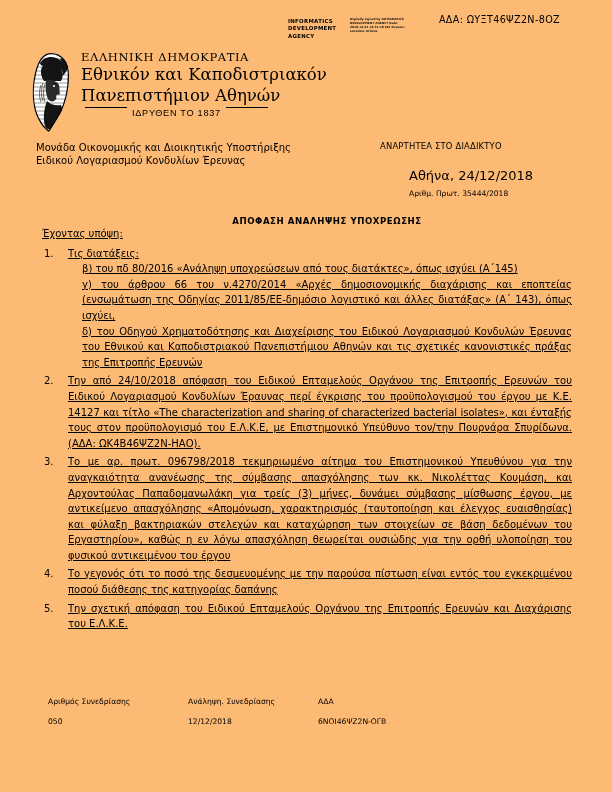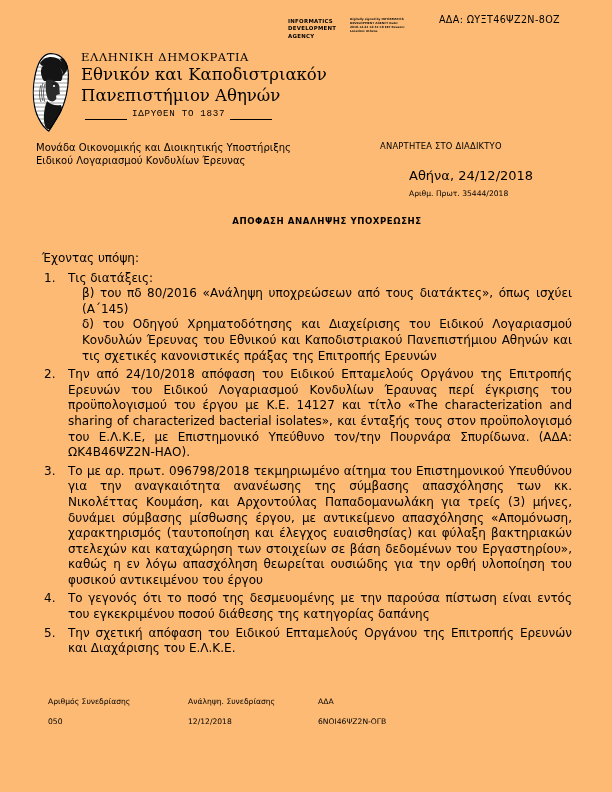--- a/index.html
+++ b/index.html
@@ -88,26 +88,26 @@
     line-height: 14px;
     white-space: nowrap;
   }
   .t-uni1, .t-uni2 {
     font-family: "DejaVu Serif", "Liberation Serif", serif;
     font-size: 16.5px;
     line-height: 21px;
     white-space: nowrap;
   }
   .t-founded {
-    font-family: Liberation Mono, monospace;
+    font-family: Liberation Sans, sans-serif;
     font-size: 9.2px;
     letter-spacing: 0.7px;
     line-height: 13px;
     display: flex;
-    align-items: flex-end;
+    align-items: flex-start;
     gap: 5px;
     white-space: nowrap;
     margin-top: 1px;
     padding-left: 4px;
   }
   .t-founded .rule {
     display: inline-block;
     height: 1px;
     background: #000;
   }
@@ -157,25 +157,26 @@
     text-align: center;
     font-size: 8.6px;
     font-weight: bold;
     letter-spacing: 0.55px;
     padding-left: 21px;
   }
 
   
   .body {
     position: absolute;
-    top: 251px;
+    top: 226px;
     left: 42px;
     width: 530px;
-    font-size: 12px;
+    font-size: 10px;
     line-height: 15.6px;
+    text-decoration: underline;
   }
   .preamble {
     margin-bottom: 4px;
   }
   ol.items {
     list-style: none;
     margin: 0;
     padding: 0;
   }
   ol.items > li {
@@ -316,20 +317,21 @@
 
     <div class="preamble">Έχοντας υπόψη:</div>
 
     <ol class="items">
 
       <li>
         <span class="num">1.</span>
         <span>Τις διατάξεις:</span>
         <div class="sub">
           <p class="just">β) του πδ 80/2016 «Ανάληψη υποχρεώσεων από τους διατάκτες», όπως ισχύει (Α΄145)</p>
+          <p class="just">γ) του άρθρου 66 του ν.4270/2014 «Αρχές δημοσιονομικής διαχάρισης και εποπτείας (ενσωμάτωση της Οδηγίας 2011/85/ΕΕ-δημόσιο λογιστικό και άλλες διατάξας» (Α΄ 143), όπως ισχύει,</p>
           <p class="just">δ) του Οδηγού Χρηματοδότησης και Διαχείρισης του Ειδικού Λογαριασμού Κονδυλών Έρευνας του Εθνικού και Καποδιστριακού Πανεπιστήμιου Αθηνών και τις σχετικές κανονιστικές πράξας της Επιτροπής Ερευνών</p>
         </div>
       </li>
 
       <li>
         <span class="num">2.</span>
         <div class="just">Την από 24/10/2018 απόφαση του Ειδικού Επταμελούς Οργάνου της Επιτροπής Ερευνών του Ειδικού Λογαριασμού Κονδυλίων Έραυνας περί έγκρισης του προϋπολογισμού του έργου με Κ.Ε. 14127 και τίτλο «The characterization and sharing of characterized bacterial isolates», και ένταξής τους στον προϋπολογισμό του Ε.Λ.Κ.Ε, με Επιστημονικό Υπεύθυνο τον/την Πουρνάρα Σπυρίδωνα. (ΑΔΑ: ΩΚ4Β46ΨΖ2Ν-ΗΑΟ).</div>
       </li>
 
       <li>

